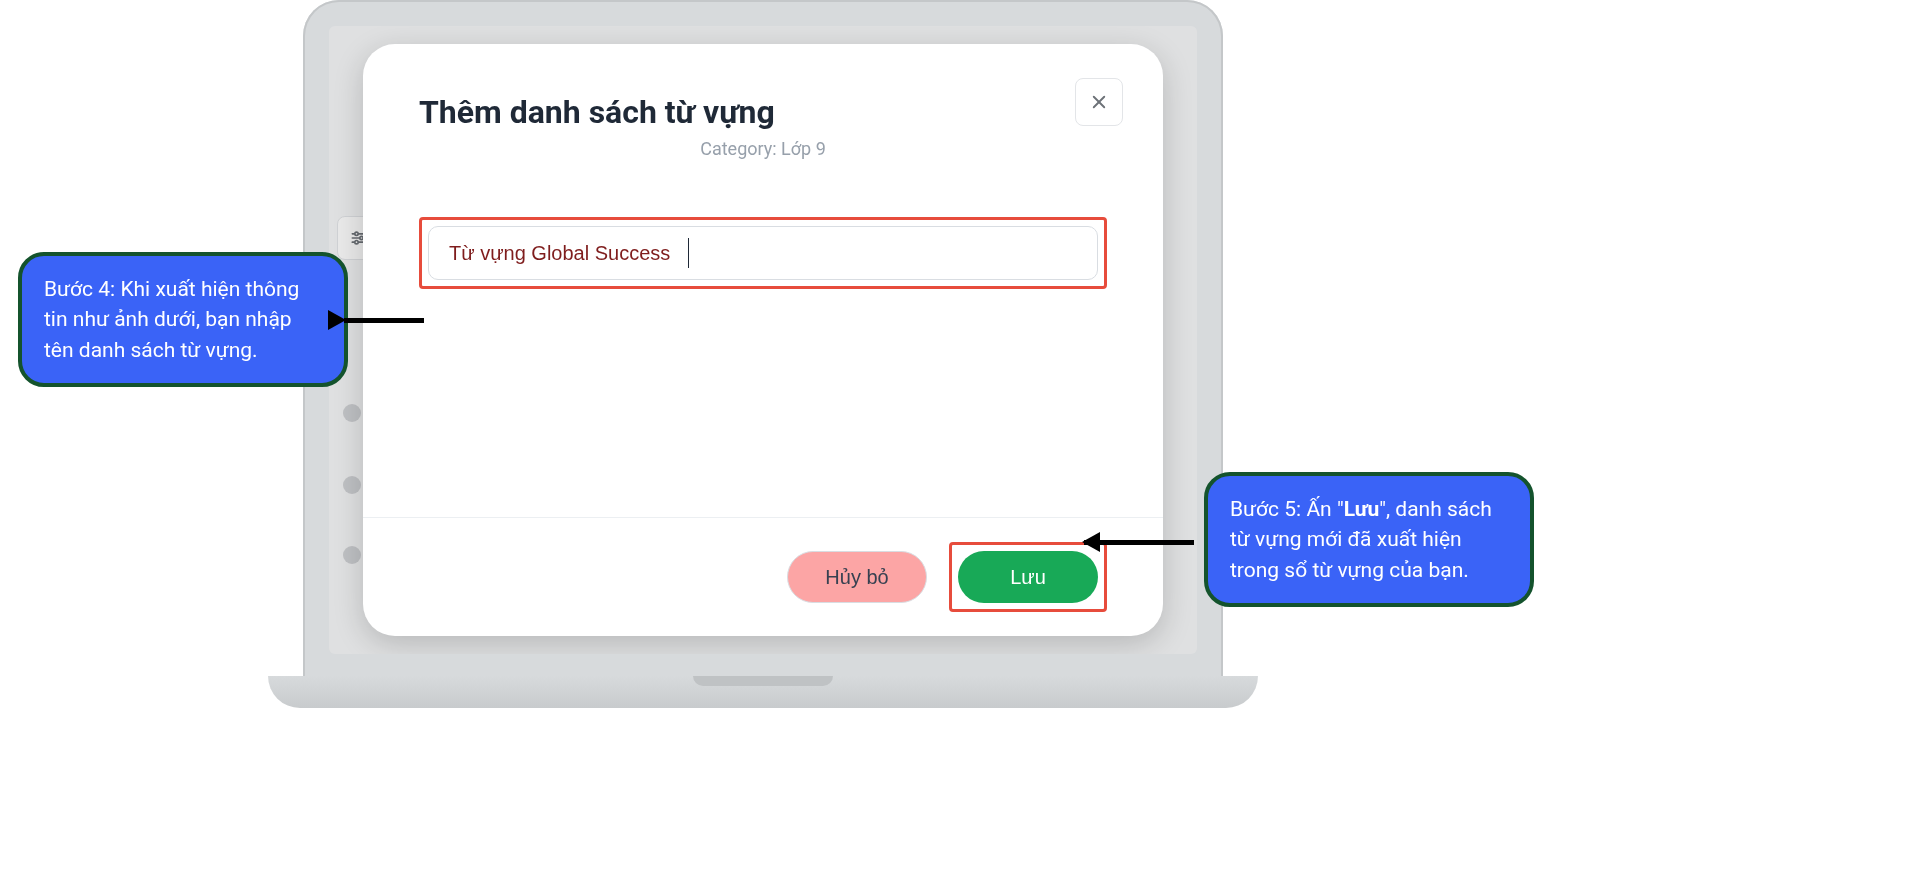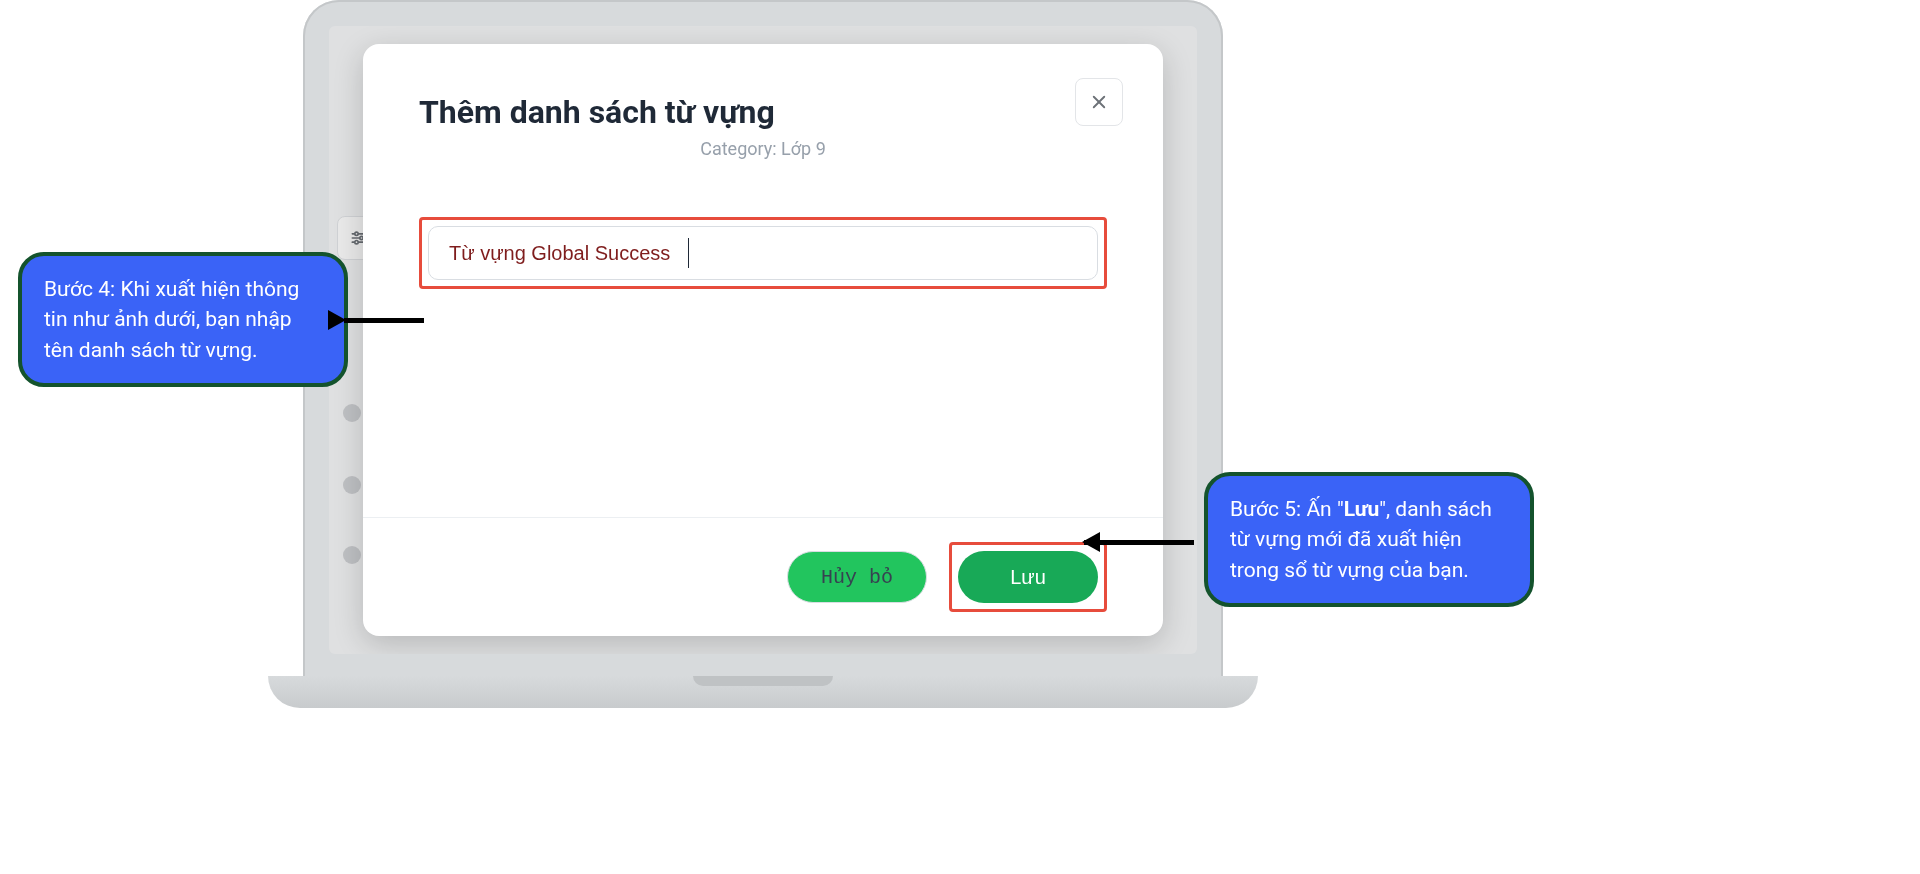--- a/index.html
+++ b/index.html
@@ -12,36 +12,36 @@
     .laptop-base  { width:990px; height:32px; background:linear-gradient(#d7dadc,#c8cbcd); border-radius:0 0 40px 40px; margin-top:-4px; position:relative; }
     .laptop-base:before{content:"";position:absolute;left:50%;top:0;transform:translateX(-50%);width:140px;height:10px;background:#bfc2c4;border-radius:0 0 10px 10px;}
 
     
     .bg-settings { position:absolute; left:8px; top:190px; width:44px; height:44px; background:#fff; border:1px solid #e3e5e8; border-radius:8px; display:flex; align-items:center; justify-content:center; }
     .bg-settings svg{width:20px;height:20px;stroke:#6d7278;}
     .bg-dot{position:absolute;left:14px;width:18px;height:18px;border-radius:50%;background:#d0d2d5;}
 
     
     .overlay{position:absolute;inset:0;background:rgba(40,40,40,.10);}
-    .modal{position:absolute;left:34px;right:34px;top:18px;bottom:18px;background:#fff;border-radius:16px;box-shadow:0 8px 30px rgba(0,0,0,.18);display:flex;flex-direction:column;overflow:hidden;}
+    .modal{position:absolute;left:34px;right:34px;top:18px;bottom:18px;background:#fff;border-radius:32px;box-shadow:0 8px 30px rgba(0,0,0,.18);display:flex;flex-direction:column;overflow:hidden;}
     .modal-head{padding:48px 56px 18px;position:relative;}
     .close-btn{position:absolute;top:34px;right:40px;width:48px;height:48px;border:1px solid #e3e5e8;border-radius:8px;background:#fff;display:flex;align-items:center;justify-content:center;cursor:pointer;}
     .close-btn svg{width:18px;height:18px;stroke:#6d7278;}
     .modal-head h1{font-size:32px;font-weight:700;color:#1f2937;line-height:1.25;}
     .modal-head .cat{font-size:18px;color:#97a0ab;margin-top:6px;text-align:center;}
     .modal-body{padding:40px 56px;flex:1;}
     .label{font-size:18px;color:#97a0ab;margin-bottom:10px;}
     .hl-box{border:3px solid #e74c3c;padding:6px;border-radius:4px;}
     .input-wrap{position:relative;}
     .field{width:100%;height:54px;border:1px solid #d9dde2;border-radius:10px;font-size:20px;color:#7f1d1d;padding:0 20px;outline:none;}
     .caret{position:absolute;left:260px;top:12px;width:1px;height:30px;background:#1f2937;animation:blink 1.1s step-end infinite;}
     @keyframes blink{50%{opacity:0;}}
     .modal-foot{border-top:1px solid #eceff2;padding:24px 56px;display:flex;justify-content:flex-end;gap:22px;align-items:center;}
     .btn{height:52px;border-radius:26px;font-size:20px;display:flex;align-items:center;justify-content:center;cursor:pointer;}
-    .btn-cancel{min-width:140px;padding:0 30px;background:#22c55e;color:#374151;border:1px solid #d9dde2;font-family:Liberation Mono, monospace;}
+    .btn-cancel{min-width:140px;padding:0 30px;background:#fca5a5;color:#374151;border:1px solid #d9dde2;}
     .hl-save{border:3px solid #e74c3c;padding:6px;border-radius:4px;}
     .btn-save{min-width:140px;padding:0 38px;background:#18a957;color:#fff;border:none;}
 
     
     .callout{position:absolute;background:#3a63f7;color:#fff;border:4px solid #14532d;border-radius:26px;padding:18px 22px;font-size:21px;line-height:1.45;max-width:330px;}
     .callout b{font-weight:700;}
     .arrow{position:absolute;height:0;}
     .arrow-line{position:absolute;background:#000;height:5px;}
     .arrow-head{position:absolute;width:0;height:0;}
     

